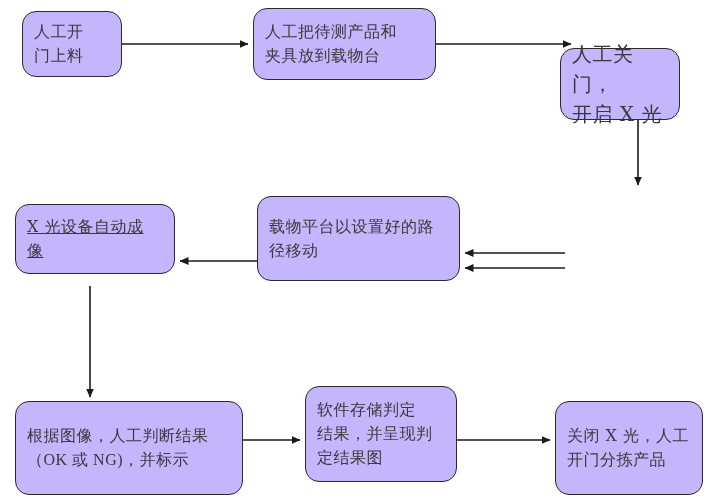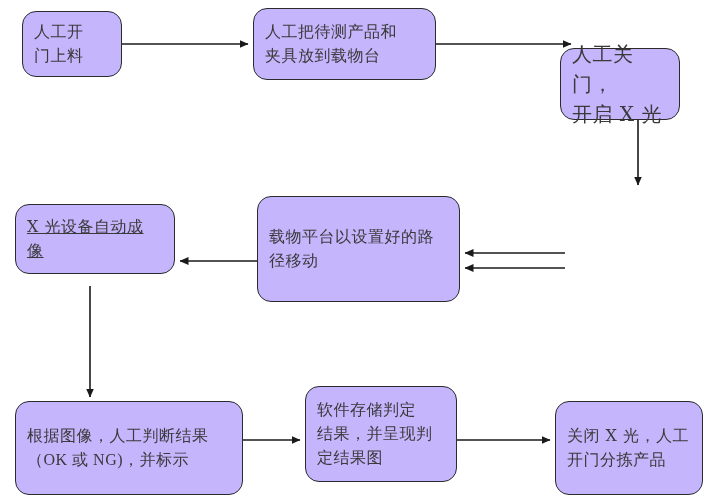--- a/index.html
+++ b/index.html
@@ -36,21 +36,21 @@
     text-align: left;
   }
 
   
   #n-open-door      { left: 22px;  top: 11px;  width: 100px; height: 66px;  font-size: 16px; }
   #n-load-product   { left: 253px; top: 8px;   width: 183px; height: 72px;  font-size: 16px; }
   #n-close-xray     { left: 560px; top: 8px;   width: 120px; height: 72px;  font-size: 20px; margin-top: 40px; }
 
   
   #n-xray-image     { left: 15px;  top: 204px; width: 160px; height: 70px;  font-size: 16px; text-decoration: underline; }
-  #n-stage-move     { left: 257px; top: 196px; width: 203px; height: 106px;  font-size: 16px; }
+  #n-stage-move     { left: 257px; top: 196px; width: 203px; height: 85px;  font-size: 16px; }
   #n-navigate       { left: 565px; top: 189px; width: 142px; height: 104px; font-size: 16px; }
 
   
   #n-judge          { left: 15px;  top: 401px; width: 228px; height: 94px;  font-size: 16px; font-family: Liberation Serif, serif; }
   #n-store-result   { left: 305px; top: 386px; width: 152px; height: 96px;  font-size: 16px; }
   #n-shutdown       { left: 555px; top: 401px; width: 148px; height: 94px;  font-size: 16px; }
 
   svg.edges {
     position: absolute;
     left: 0;

